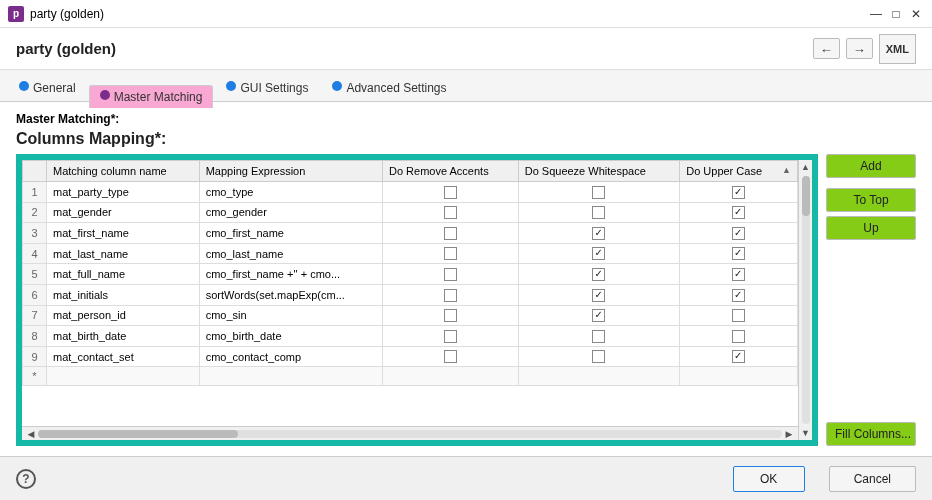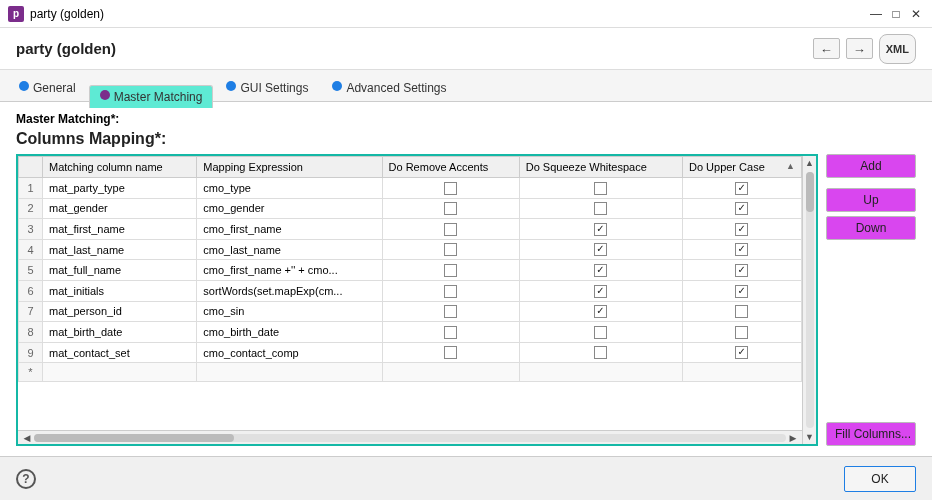--- a/index.html
+++ b/index.html
@@ -88,21 +88,21 @@
       border-radius: 2px;
     }
     .xml-btn {
       border: 1px solid #bbb;
       background: #f5f5f5;
       cursor: pointer;
       padding: 8px 6px;
       font-size: 11px;
       font-weight: bold;
       color: #333;
-      border-radius: 8px;
+      border-radius: 0;
     }
 
     
     .tabs {
       background: #f5f5f5;
       display: flex;
       align-items: center;
       padding: 4px 8px 0;
       border-bottom: 1px solid #ccc;
       gap: 2px;
@@ -115,21 +115,21 @@
       padding: 4px 10px;
       cursor: pointer;
       border: 1px solid transparent;
       border-bottom: none;
       border-radius: 3px 3px 0 0;
       background: transparent;
       font-size: 12px;
       color: #333;
     }
     .tab.active {
-      background: #5eead4;
+      background: #f9a8d4;
       border-color: #ccc;
       border-bottom-color: #fff;
       margin-bottom: -1px;
       z-index: 1;
       margin-top: 16px;
     }
     .tab-dot {
       width: 10px;
       height: 10px;
       border-radius: 50%;
@@ -278,21 +278,21 @@
     
     .right-panel {
       display: flex;
       flex-direction: column;
       gap: 4px;
       width: 90px;
       flex-shrink: 0;
     }
     .action-btn {
       border: 1px solid #bbb;
-      background: #d946ef;
+      background: #84cc16;
       cursor: pointer;
       padding: 4px 8px;
       font-size: 12px;
       color: #222;
       border-radius: 2px;
       text-align: center;
     }
     .action-btn:disabled {
       color: #aaa;
       cursor: default;
@@ -340,21 +340,21 @@
       background: #bbb;
       border-radius: 4px;
       position: absolute;
       top: 0;
     }
 
     .table-with-scroll {
       flex: 1;
       display: flex;
       overflow: hidden;
-      border: 2px solid #14b8a6;
+      border: 6px solid #14b8a6;
     }
     .table-inner {
       flex: 1;
       display: flex;
       flex-direction: column;
       overflow: hidden;
     }
 
     
     .bottom-bar {
@@ -567,28 +567,29 @@
         <div class="vscroll-arrow">▲</div>
         <div class="vscroll-track">
           <div class="vscroll-thumb"></div>
         </div>
         <div class="vscroll-arrow">▼</div>
       </div>
     </div>
 
     <div class="right-panel">
       <button class="action-btn add-btn">Add</button>
+      <button class="action-btn">To Top</button>
       <button class="action-btn">Up</button>
-      <button class="action-btn">Down</button>
       <div style="flex:1"></div>
       <button class="action-btn fill-btn">Fill Columns...</button>
     </div>
   </div>
 </div>
 
 <div class="bottom-bar">
   <div class="bottom-left">
     <button class="help-btn">?</button>
   </div>
   <div class="bottom-right">
     <button class="dialog-btn ok-btn">OK</button>
+    <button class="dialog-btn">Cancel</button>
   </div>
 </div>
 
 </body></html>

